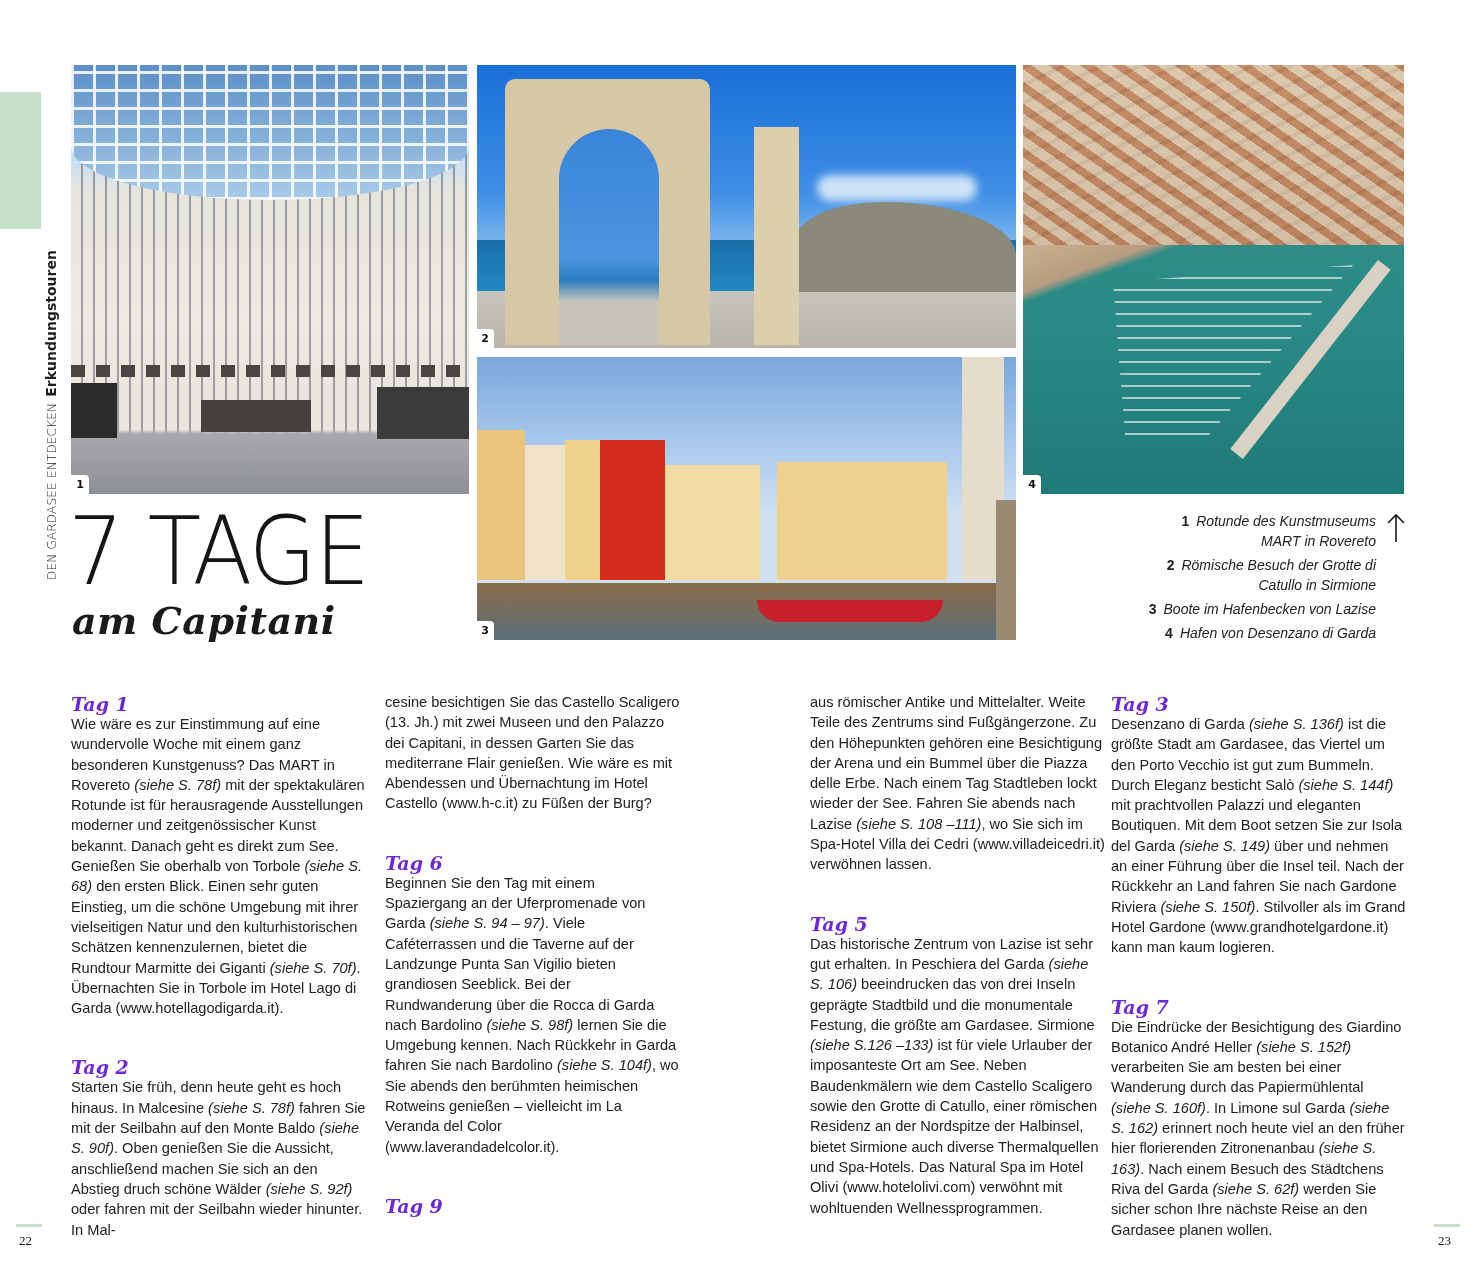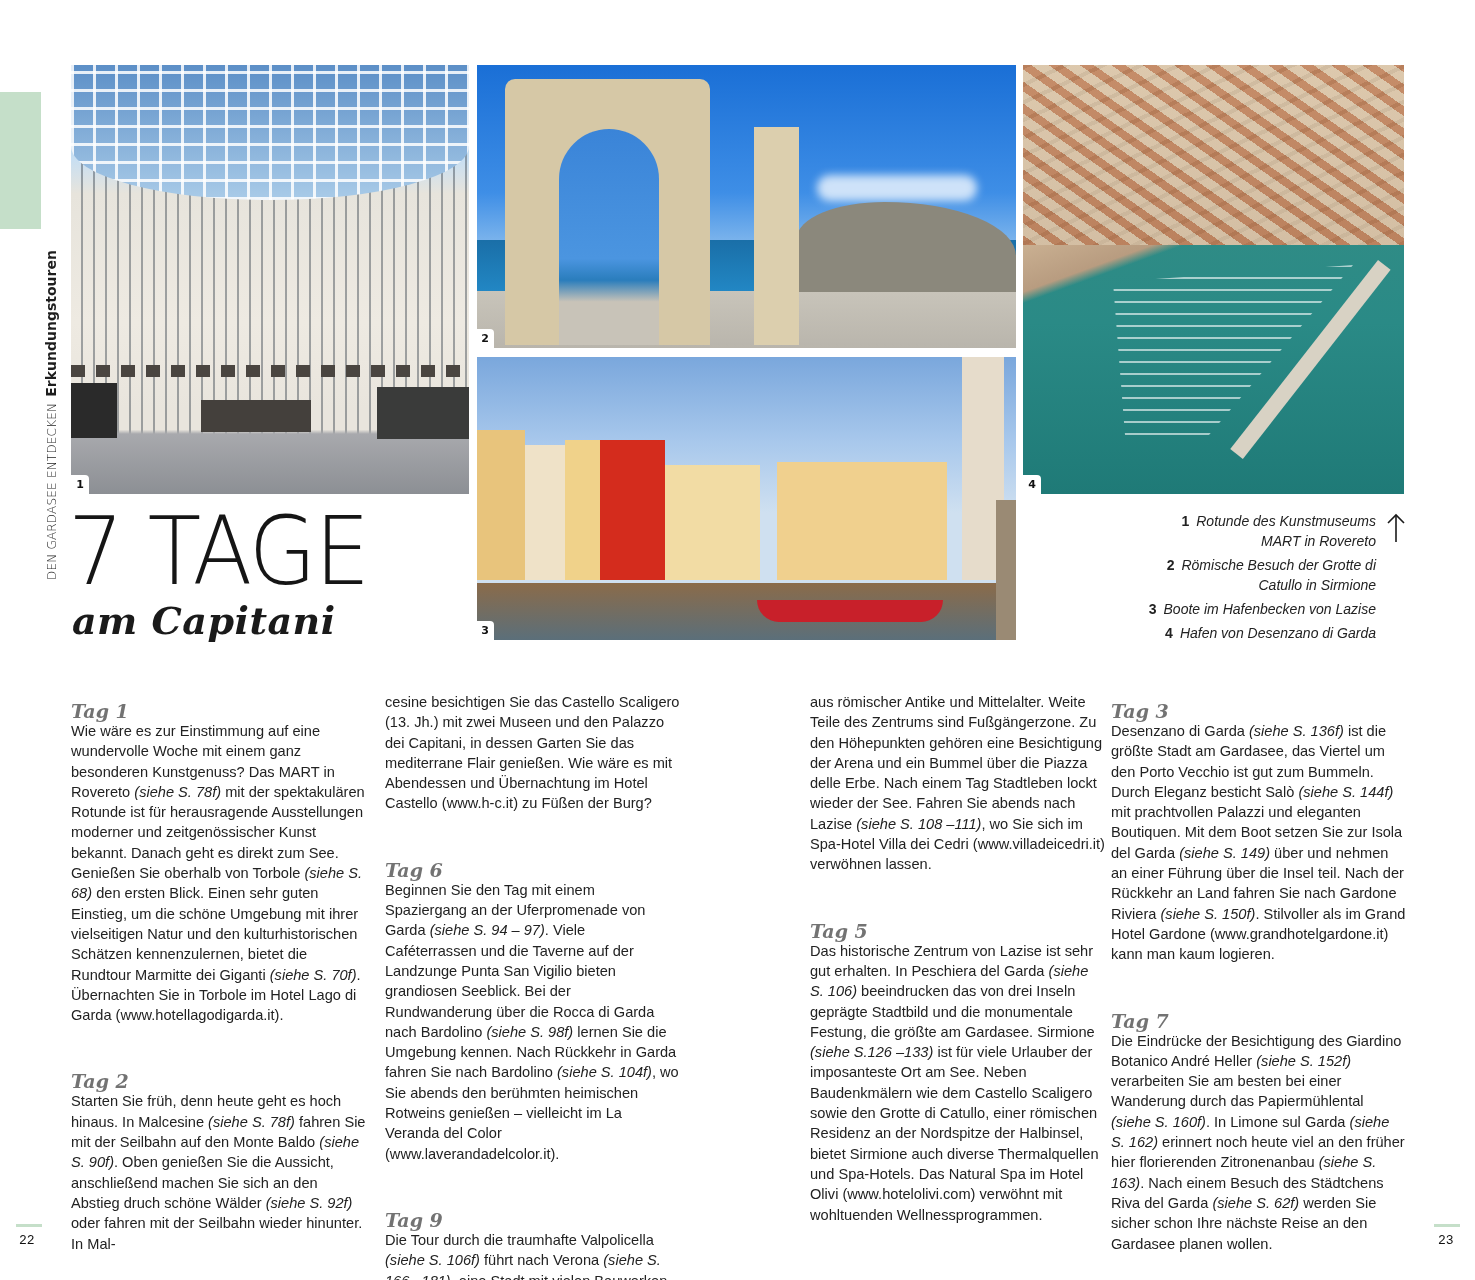--- a/index.html
+++ b/index.html
@@ -105,30 +105,30 @@
   
   .captions { position: absolute; right: 99px; top: 511px; width: 280px; text-align: right;
     font-family: "Liberation Sans", sans-serif; font-size: 14px; line-height: 20px; color: #222; }
   .captions li { list-style: none; margin-bottom: 4px; display: flex; justify-content: flex-end; gap: 7px; }
   .captions .cap-num { font-weight: bold; font-style: normal; }
   .captions .cap-text { font-style: italic; }
   .arrow-up { position: absolute; left: 1386px; top: 513px; width: 20px; height: 30px; }
 
   
   .col { position: absolute; width: 295px; font-family: "Liberation Sans", sans-serif; font-size: 14.6px; line-height: 20.3px; color: #222; }
-  .col h3 { font-family: "DejaVu Serif", serif; font-style: italic; font-weight: bold; font-size: 19px; line-height: 20px; margin-top: 11px; color: #737373; }
+  .col h3 { font-family: "DejaVu Serif", serif; font-style: italic; font-weight: bold; font-size: 19px; line-height: 20px; margin-top: 4px; color: #6d28d9; }
   .col p { margin: 0 0 16px 0; }
   .col p i { font-style: italic; }
   #col1 { left: 71px; top: 690px; }
   #col2 { left: 385px; top: 692px; }
   #col3 { left: 810px; top: 692px; }
   #col4 { left: 1111px; top: 690px; }
   .col .gap { height: 19px; }
 
-  .page-num { position: absolute; top: 1233px; font-family: Liberation Mono, monospace; font-size: 13px; color: #111; }
+  .page-num { position: absolute; top: 1233px; font-family: Liberation Serif, serif; font-size: 13px; color: #111; }
   .page-num::before { content:""; position:absolute; top: -9px; width: 26px; height: 3px; background: #c5dfc9; }
   #pn-left { left: 19px; }
   #pn-left::before { left: -3px; }
   #pn-right { left: 1438px; }
   #pn-right::before { left: -4px; }
 </style>
 </head>
 <body>
 
 <div class="side-tab"></div>
@@ -207,21 +207,20 @@
     <h3>Tag 2</h3>
     <p><span>Starten Sie früh, denn heute geht es hoch hinaus. In Malcesine </span><i>(siehe S. 78f)</i><span> fahren Sie mit der Seilbahn auf den Monte Baldo </span><i>(siehe S. 90f)</i><span>. Oben genießen Sie die Aussicht, anschließend machen Sie sich an den Abstieg druch schöne Wälder </span><i>(siehe S. 92f)</i><span> oder fahren mit der Seilbahn wieder hinunter. In Mal-</span></p>
   </div>
 <div class="col" id="col2">
     <p><span>cesine besichtigen Sie das Castello Scaligero (13. Jh.) mit zwei Museen und den Palazzo dei Capitani, in dessen Garten Sie das mediterrane Flair genießen. Wie wäre es mit Abendessen und Übernachtung im Hotel Castello (www.h-c.it) zu Füßen der Burg?</span></p>
     <div class="gap"></div>
     <h3>Tag 6</h3>
     <p><span>Beginnen Sie den Tag mit einem Spaziergang an der Uferpromenade von Garda </span><i>(siehe S. 94 – 97)</i><span>. Viele Caféterrassen und die Taverne auf der Landzunge Punta San Vigilio bieten grandiosen Seeblick. Bei der Rundwanderung über die Rocca di Garda nach Bardolino </span><i>(siehe S. 98f)</i><span> lernen Sie die Umgebung kennen. Nach Rückkehr in Garda fahren Sie nach Bardolino </span><i>(siehe S. 104f)</i><span>, wo Sie abends  den berühmten heimischen Rotweins genießen – vielleicht im La Veranda del Color (www.laverandadelcolor.it).</span></p>
     <div class="gap"></div>
     <h3>Tag 9</h3>
-    <p><span>Die Tour durch die traumhafte Valpolicella </span><i>(siehe S. 106f)</i><span> führt nach Verona </span><i>(siehe S. 166 –181)</i><span>, eine Stadt mit vielen Bauwerken</span></p>
   </div>
 <div class="col" id="col3">
     <p><span>aus römischer Antike und Mittelalter. Weite Teile des Zentrums sind Fußgängerzone. Zu den Höhepunkten gehören eine Besichtigung der Arena und ein Bummel über die Piazza delle Erbe. Nach einem Tag Stadtleben lockt wieder der See. Fahren Sie abends nach Lazise </span><i>(siehe S. 108 –111)</i><span>, wo Sie sich im Spa-Hotel Villa dei Cedri (www.villadeicedri.it) verwöhnen lassen.</span></p>
     <div class="gap"></div>
     <h3>Tag 5</h3>
     <p><span>Das historische Zentrum von Lazise ist sehr gut erhalten. In Peschiera del Garda </span><i>(siehe S. 106)</i><span> beeindrucken das von drei Inseln geprägte Stadtbild und die monumentale Festung, die größte am Gardasee. Sirmione </span><i>(siehe S.126 –133)</i><span> ist für viele Urlauber der imposanteste Ort am See. Neben Baudenkmälern wie dem Castello Scaligero sowie den Grotte di Catullo, einer römischen Residenz an der Nordspitze der Halbinsel, bietet Sirmione auch diverse Thermalquellen und Spa-Hotels. Das Natural Spa im Hotel Olivi (www.hotelolivi.com) verwöhnt mit wohltuenden Wellnessprogrammen.</span></p>
   </div>
 <div class="col" id="col4">
     <h3>Tag 3</h3>
     <p><span>Desenzano di Garda </span><i>(siehe S. 136f)</i><span> ist die größte Stadt am Gardasee, das Viertel um den Porto Vecchio ist gut zum Bummeln. Durch Eleganz besticht Salò </span><i>(siehe S. 144f)</i><span> mit prachtvollen Palazzi und eleganten Boutiquen. Mit dem Boot setzen Sie zur Isola del Garda </span><i>(siehe S. 149)</i><span> über und nehmen an einer Führung über die Insel teil. Nach der Rückkehr an Land fahren Sie nach Gardone Riviera </span><i>(siehe S. 150f)</i><span>. Stilvoller als im Grand Hotel Gardone (www.grandhotelgardone.it) kann man kaum logieren.</span></p>

